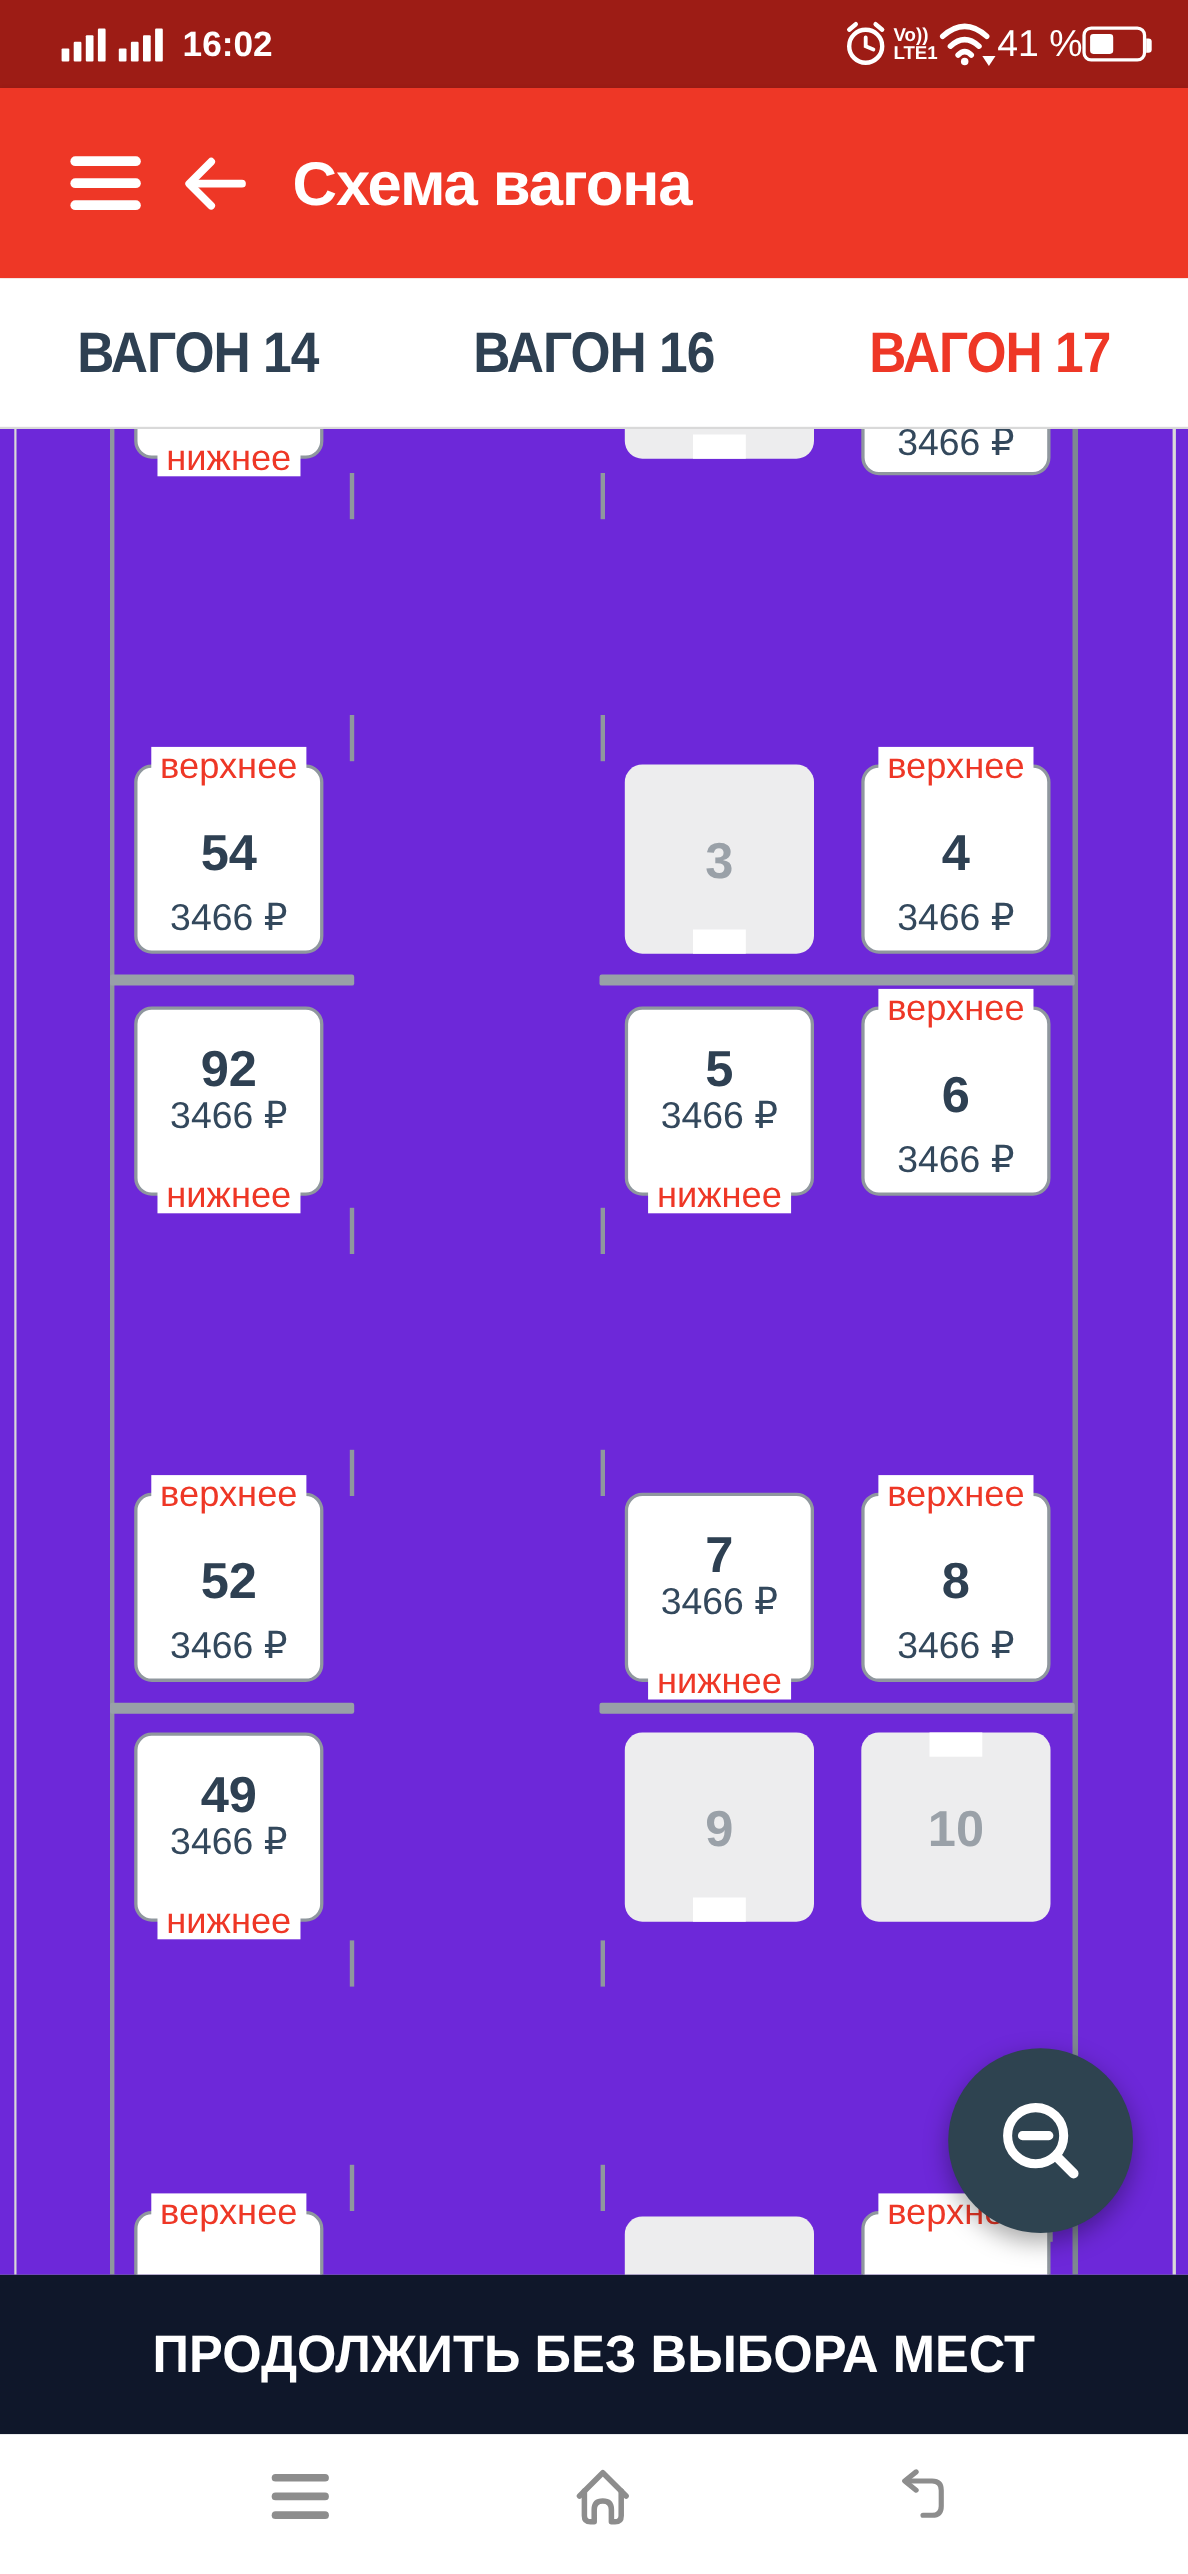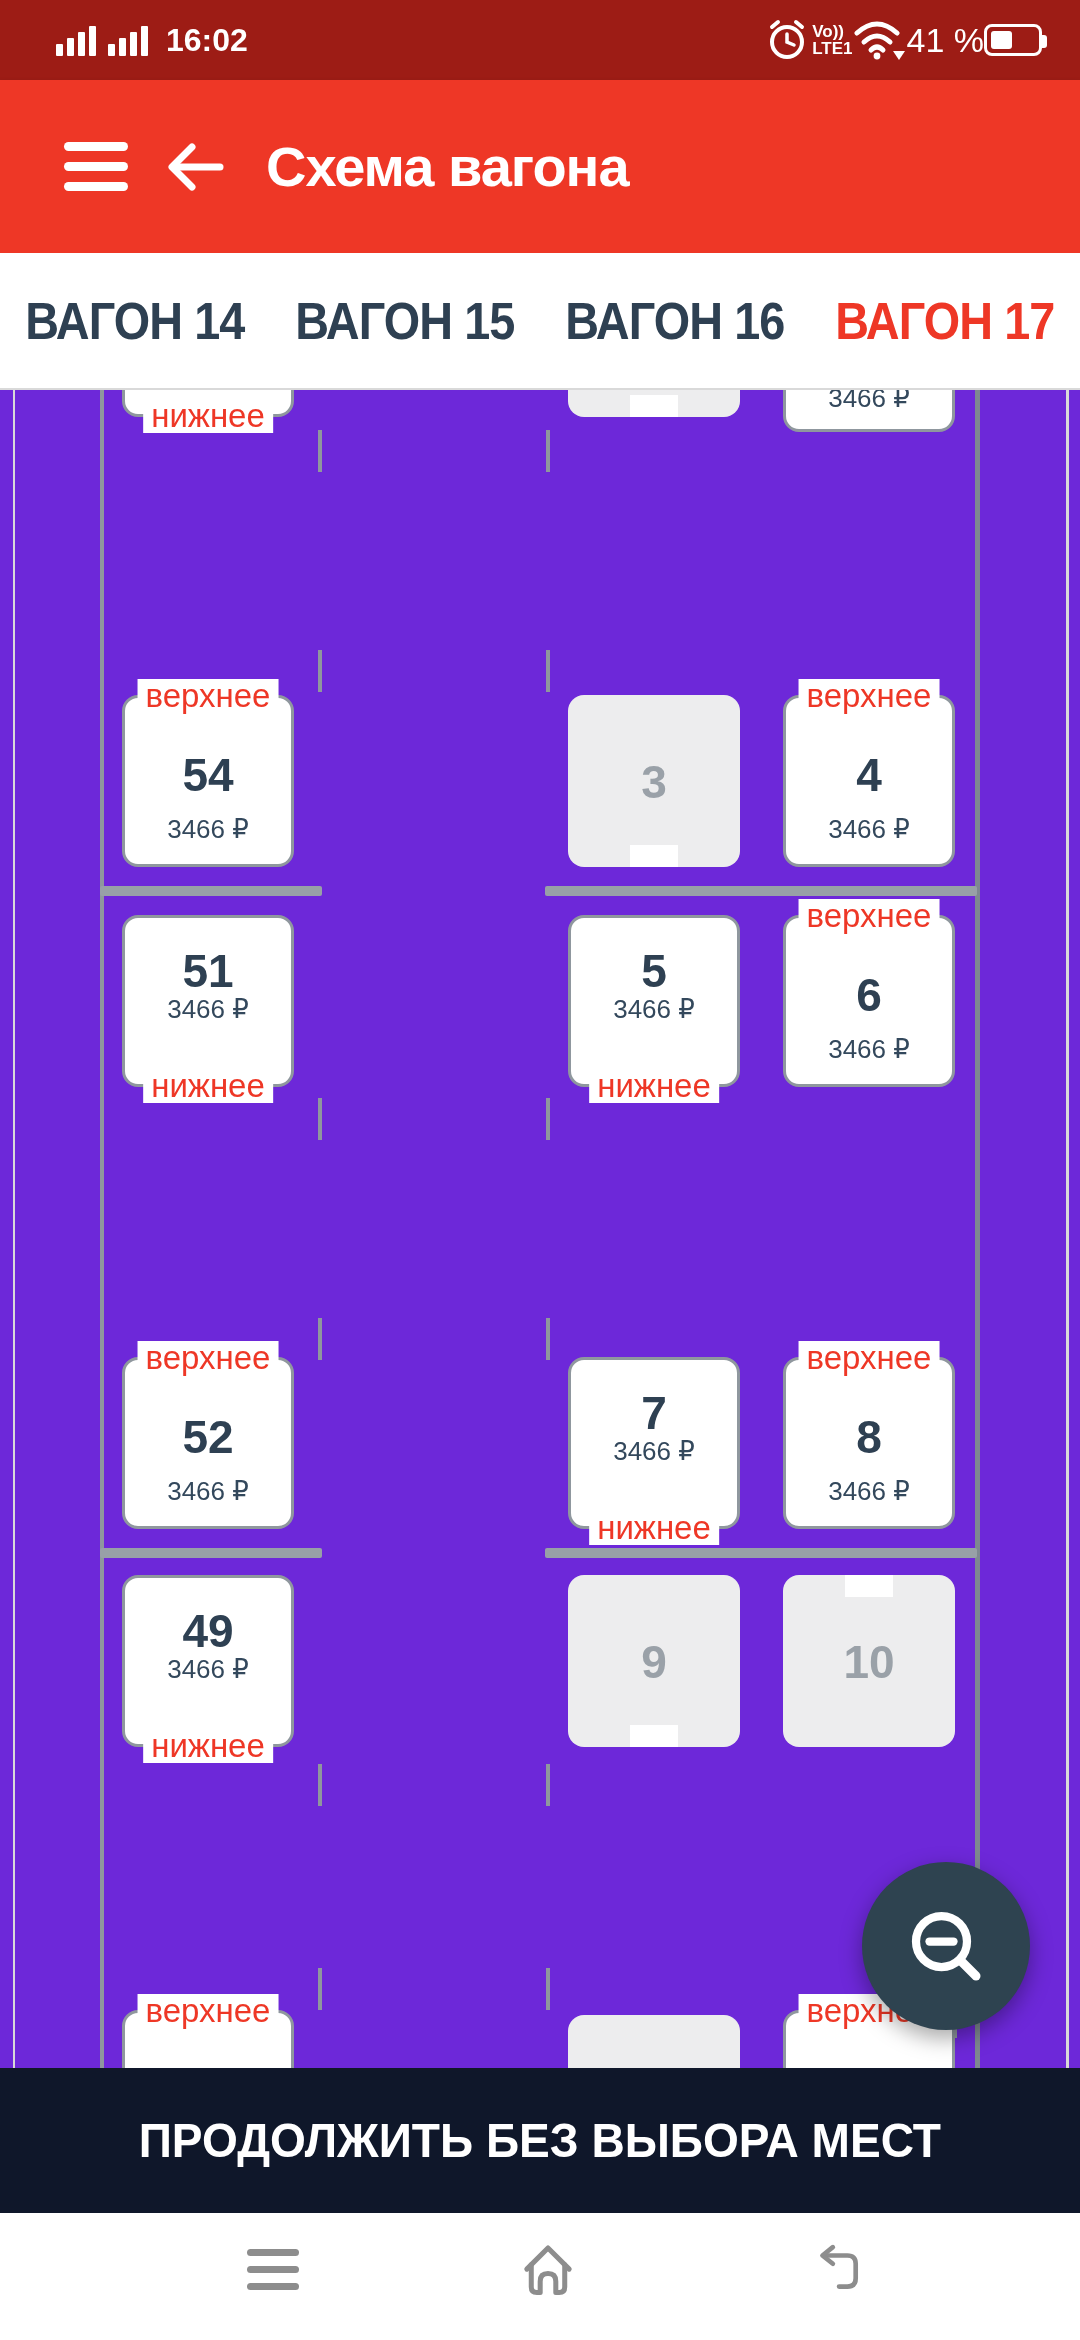--- a/index.html
+++ b/index.html
@@ -34,21 +34,21 @@
   
   .map{position:absolute;left:0;top:390px;width:1080px;height:1678px;overflow:hidden;background:#6d28d9;}
   .vline,.stub{position:absolute;background:#8f979e;}
   .hair{position:absolute;background:#d9d9d9;}
   .divider{position:absolute;height:10px;background:#98a0a7;border-radius:2px;}
   .seat{position:absolute;width:172px;height:172px;border-radius:16px;box-sizing:border-box;}
   .avail{background:#fff;border:3px solid #8f979e;}
   .occ{background:#ededee;}
   .num{position:absolute;left:0;width:100%;text-align:center;font-weight:bold;font-size:46px;color:#2e4052;}
   .occ .num{color:#9aa1a8;top:60px;}
-  .price{position:absolute;left:0;width:100%;text-align:center;font-size:26px;color:#33485c;}
+  .price{position:absolute;left:0;width:100%;text-align:center;font-size:34px;color:#33485c;}
   .v .num{top:50px;} .v .price{top:116px;}
   .n .num{top:26px;} .n .price{top:76px;}
   .berth{position:absolute;left:50%;transform:translateX(-50%);background:#fff;padding:0 8px;
          color:#ee3726;font-size:33px;line-height:34px;white-space:nowrap;}
   .berth.t{top:-19px;} .berth.b{bottom:-19px;}
   .notch{position:absolute;left:50%;transform:translateX(-50%);width:48px;height:22px;background:#fff;}
   .notch.b{bottom:0;} .notch.t{top:0;}
   
   .fab{position:absolute;left:862px;top:1862px;width:168px;height:168px;border-radius:50%;
        background:#2e4350;box-shadow:0 8px 22px rgba(0,0,0,.35);display:flex;align-items:center;justify-content:center;z-index:6;}
@@ -113,23 +113,20 @@
   <svg class="backbtn" viewBox="0 0 66 60">
     <path d="M58 30 H12" stroke="#fff" stroke-width="7" stroke-linecap="round" fill="none"></path>
     <path d="M30 10 L10 30 L30 50" stroke="#fff" stroke-width="7" stroke-linecap="round" stroke-linejoin="round" fill="none"></path>
   </svg>
   <div class="htitle">Схема вагона</div>
 </div>
 
 <div class="tabs">
   <div class="tab">
       <span>ВАГОН 14</span>
-    </div>
-  <div class="tab">
-      <span>ВАГОН 15</span>
     </div>
   <div class="tab">
       <span>ВАГОН 16</span>
     </div>
   <div class="tab active">
       <span>ВАГОН 17</span>
     </div>
 </div>
 
 <div class="map">
@@ -177,21 +174,21 @@
     <span class="num">3</span>
     <span class="notch b"></span>
   </div>
   <div class="seat avail v" style="left:783px;top:305px;">
     <span class="berth t">верхнее</span>
     <span class="num">4</span>
     <span class="price">3466 ₽</span>
   </div>
 
   <div class="seat avail n" style="left:122px;top:525px;">
-    <span class="num">51</span>
+    <span class="num">92</span>
     <span class="price">3466 ₽</span>
     <span class="berth b">нижнее</span>
   </div>
   <div class="seat avail n" style="left:568px;top:525px;">
     <span class="num">5</span>
     <span class="price">3466 ₽</span>
     <span class="berth b">нижнее</span>
   </div>
   <div class="seat avail v" style="left:783px;top:525px;">
     <span class="berth t">верхнее</span>

